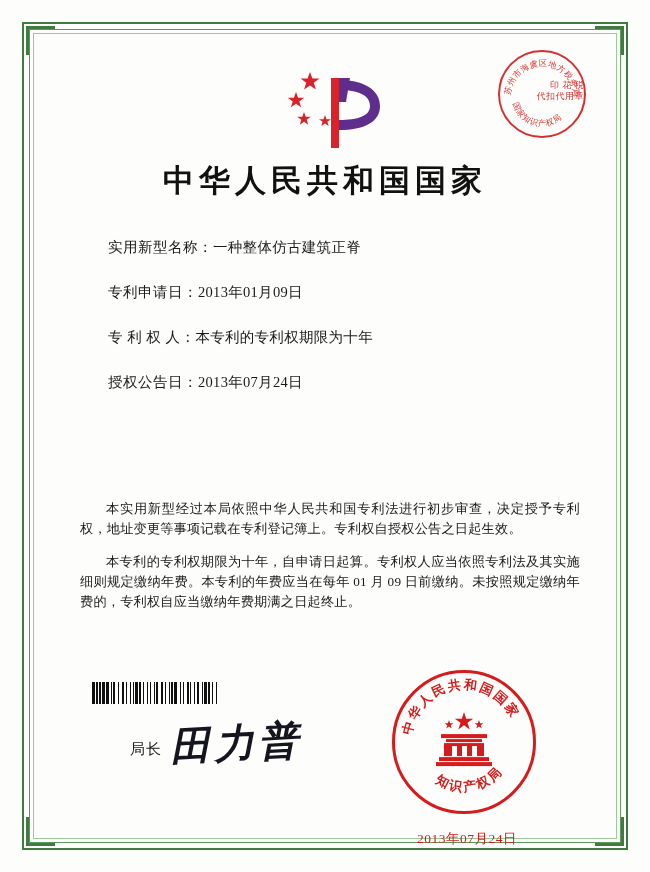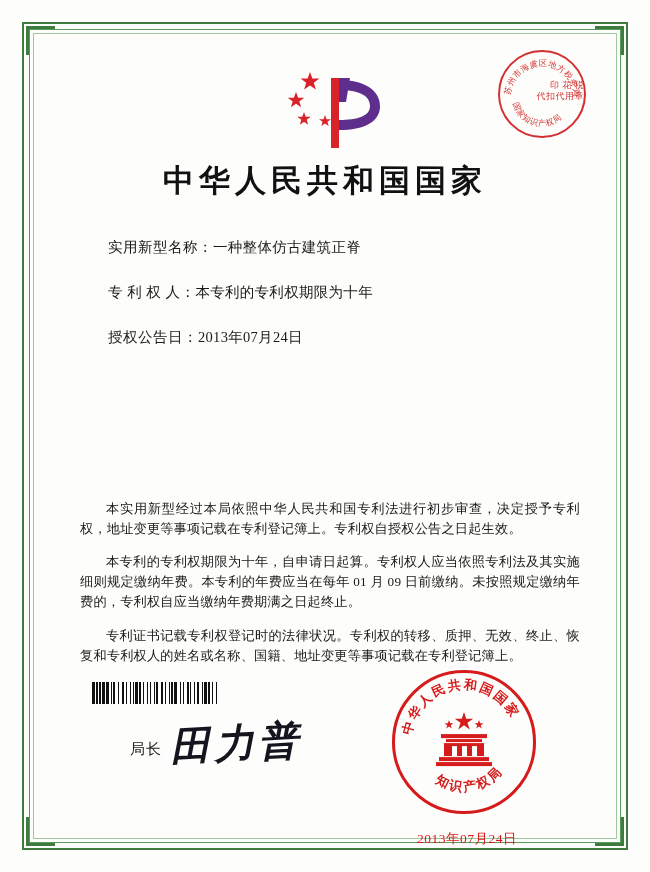--- a/index.html
+++ b/index.html
@@ -284,31 +284,33 @@
       </div>
     </div>
 
     <div class="title">中华人民共和国国家</div>
 
     <div class="fields">
       <div class="field-row">
         <span class="field-label">实用新型名称：</span><span class="field-value">一种整体仿古建筑正脊</span>
       </div>
       <div class="field-row">
+        <span class="field-label">专利申请日：</span><span class="field-value">2013年01月09日</span>
+      </div>
+      <div class="field-row">
         <span class="field-label">专 利 权 人：</span><span class="field-value">本专利的专利权期限为十年</span>
       </div>
       <div class="field-row">
         <span class="field-label">授权公告日：</span><span class="field-value">2013年07月24日</span>
       </div>
     </div>
 
     <div class="paragraphs">
       <p class="para">本实用新型经过本局依照中华人民共和国专利法进行初步审查，决定授予专利权，地址变更等事项记载在专利登记簿上。专利权自授权公告之日起生效。</p>
       <p class="para">本专利的专利权期限为十年，自申请日起算。专利权人应当依照专利法及其实施细则规定缴纳年费。本专利的年费应当在每年 01 月 09 日前缴纳。未按照规定缴纳年费的，专利权自应当缴纳年费期满之日起终止。</p>
-      <p class="para">专利证书记载专利权登记时的法律状况。专利权的转移、质押、无效、终止、恢复和专利权人的姓名或名称、国籍、地址变更等事项记载在专利登记簿上。</p>
     </div>
 
     <div class="barcode"><i style="width:3px;background:#111"></i><i style="width:1px;background:transparent"></i><i style="width:2px;background:#111"></i><i style="width:1px;background:transparent"></i><i style="width:2px;background:#111"></i><i style="width:1px;background:transparent"></i><i style="width:3px;background:#111"></i><i style="width:1px;background:transparent"></i><i style="width:3px;background:#111"></i><i style="width:2px;background:transparent"></i><i style="width:1px;background:#111"></i><i style="width:1px;background:transparent"></i><i style="width:2px;background:#111"></i><i style="width:3px;background:transparent"></i><i style="width:1px;background:#111"></i><i style="width:3px;background:transparent"></i><i style="width:2px;background:#111"></i><i style="width:2px;background:transparent"></i><i style="width:1px;background:#111"></i><i style="width:3px;background:transparent"></i><i style="width:1px;background:#111"></i><i style="width:2px;background:transparent"></i><i style="width:1px;background:#111"></i><i style="width:1px;background:transparent"></i><i style="width:3px;background:#111"></i><i style="width:1px;background:transparent"></i><i style="width:2px;background:#111"></i><i style="width:2px;background:transparent"></i><i style="width:1px;background:#111"></i><i style="width:3px;background:transparent"></i><i style="width:1px;background:#111"></i><i style="width:2px;background:transparent"></i><i style="width:1px;background:#111"></i><i style="width:3px;background:transparent"></i><i style="width:1px;background:#111"></i><i style="width:1px;background:transparent"></i><i style="width:2px;background:#111"></i><i style="width:3px;background:transparent"></i><i style="width:2px;background:#111"></i><i style="width:2px;background:transparent"></i><i style="width:1px;background:#111"></i><i style="width:3px;background:transparent"></i><i style="width:1px;background:#111"></i><i style="width:1px;background:transparent"></i><i style="width:2px;background:#111"></i><i style="width:1px;background:transparent"></i><i style="width:3px;background:#111"></i><i style="width:3px;background:transparent"></i><i style="width:1px;background:#111"></i><i style="width:2px;background:transparent"></i><i style="width:1px;background:#111"></i><i style="width:3px;background:transparent"></i><i style="width:2px;background:#111"></i><i style="width:1px;background:transparent"></i><i style="width:1px;background:#111"></i><i style="width:3px;background:transparent"></i><i style="width:1px;background:#111"></i><i style="width:2px;background:transparent"></i><i style="width:2px;background:#111"></i><i style="width:3px;background:transparent"></i><i style="width:1px;background:#111"></i><i style="width:1px;background:transparent"></i><i style="width:3px;background:#111"></i><i style="width:1px;background:transparent"></i><i style="width:2px;background:#111"></i><i style="width:2px;background:transparent"></i><i style="width:1px;background:#111"></i><i style="width:3px;background:transparent"></i><i style="width:1px;background:#111"></i><i style="width:2px;background:transparent"></i></div>
 
     <div class="sig-label">局长</div>
     <div class="sig-script">田力普</div>
 
     <div class="seal-bottom">
       <svg class="ring-text" viewBox="0 0 138 138" xmlns="http://www.w3.org/2000/svg">
         <defs>

